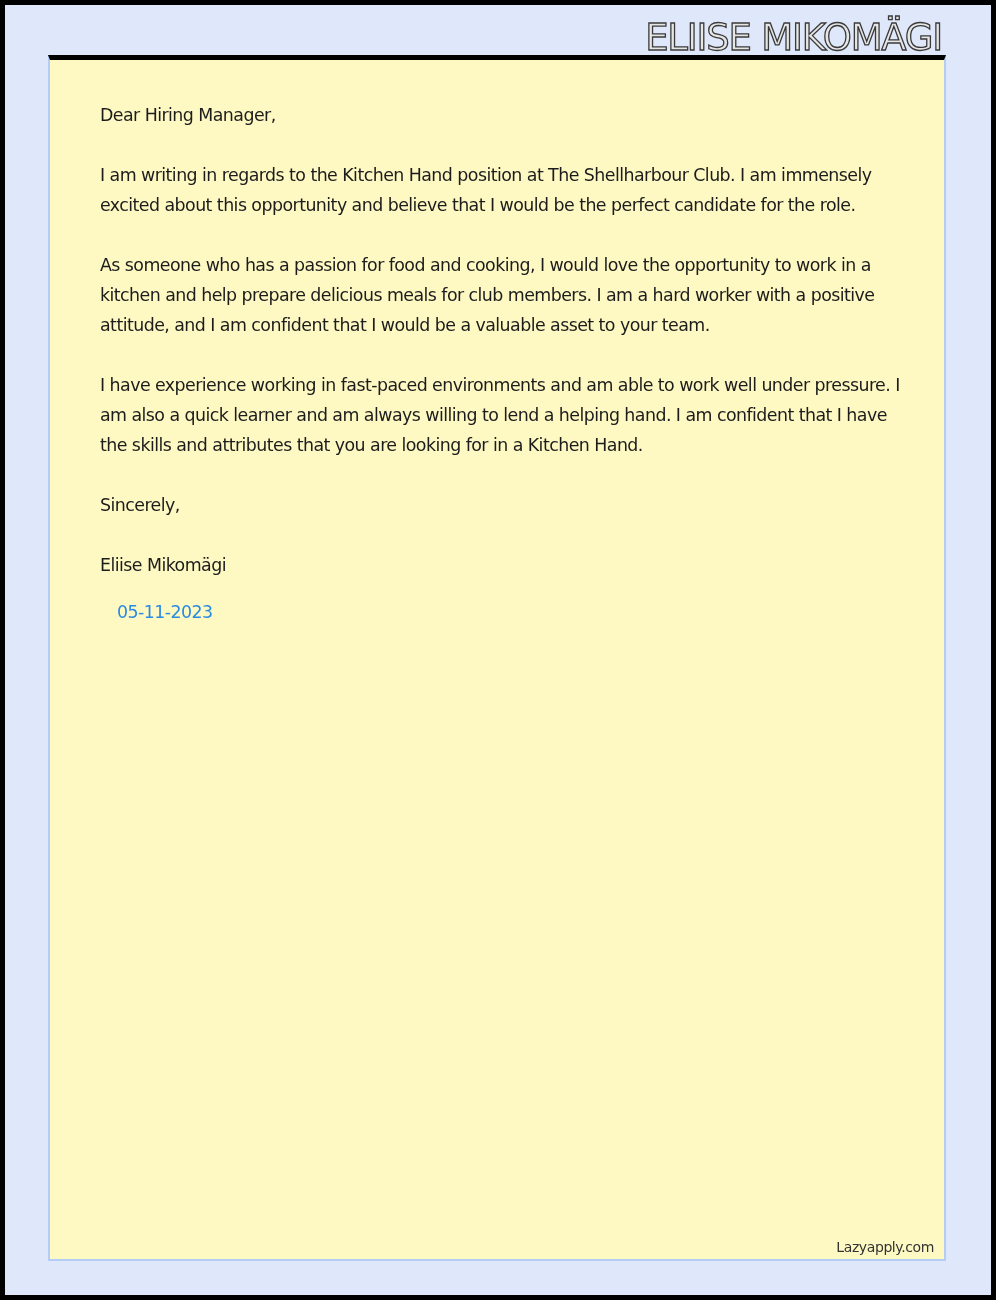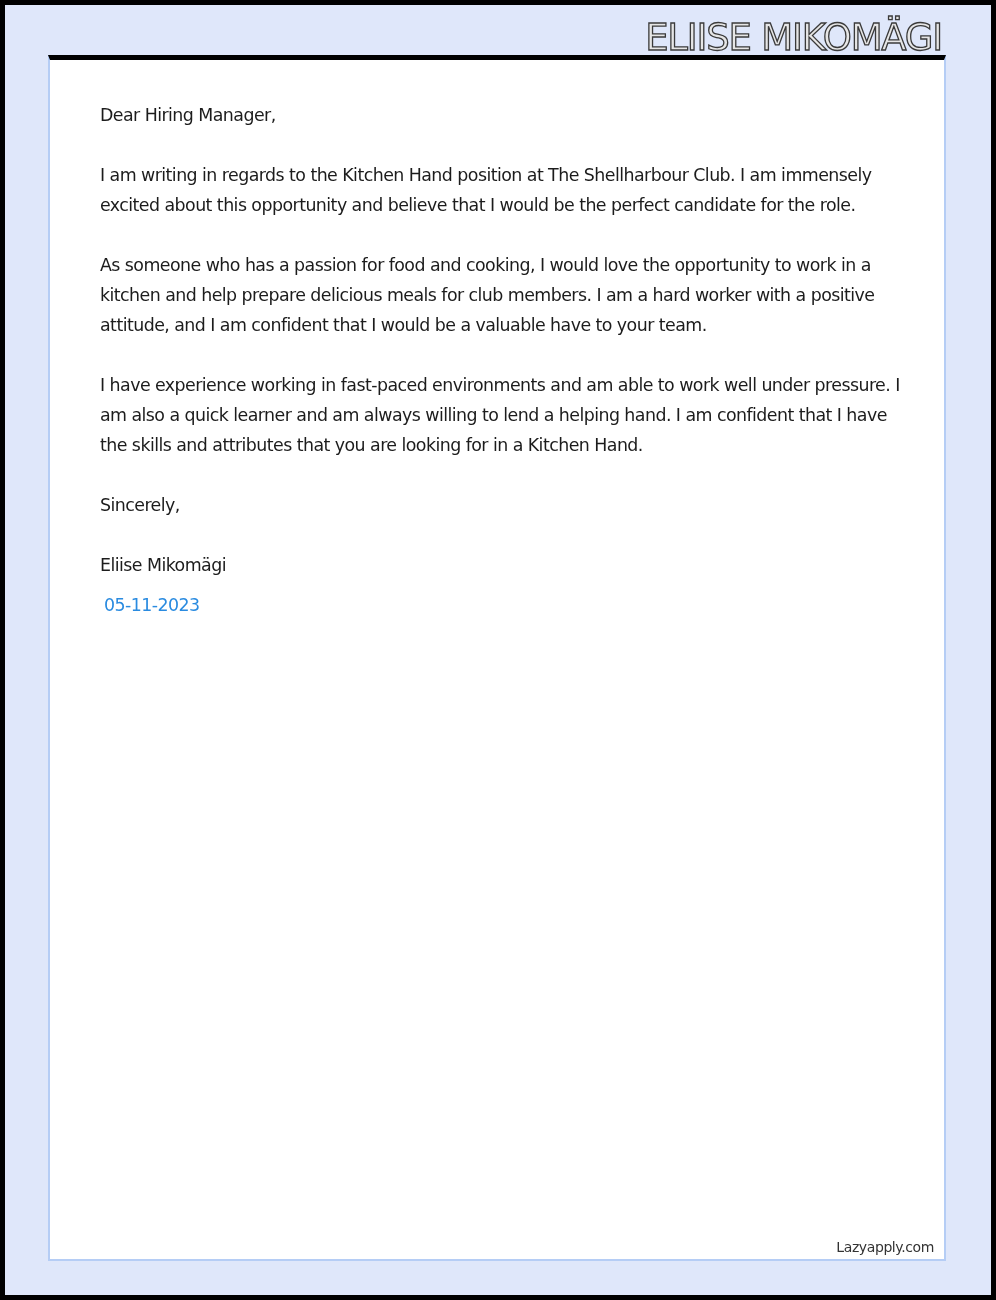--- a/index.html
+++ b/index.html
@@ -28,21 +28,21 @@
       -webkit-text-stroke: 1.3px #3a3a3a;
       white-space: nowrap;
     }
     .page {
       position: absolute;
       left: 43px;
       top: 50px;
       width: 898px;
       height: 1206px;
       box-sizing: border-box;
-      background: #ffffff;
+      background: #fef9c3;
       border-top: 5px solid #000;
       border-left: 2px solid #b5cdf5;
       border-right: 2px solid #b5cdf5;
       border-bottom: 2px solid #b5cdf5;
     }
     .letter {
       position: absolute;
       left: 50px;
       top: 40px;
       width: 810px;
@@ -53,41 +53,41 @@
       color: #1c1c1c;
     }
     .letter p {
       margin: 0 0 30px 0;
     }
     .letter p.signature {
       margin-bottom: 10px;
     }
     .letter .date {
       color: #2a8be0;
-      margin: 4px;
+      margin: 17px;
     }
     .watermark {
       position: absolute;
       right: 10px;
       bottom: 4px;
       font-family: "DejaVu Sans", sans-serif;
       font-size: 14px;
       letter-spacing: -0.4px;
       color: #333;
     }
   </style>
 </head>
 <body>
 
 <div class="name-header">ELIISE MIKOMÄGI</div>
 
 <div class="page">
   <div class="letter">
     <p>Dear Hiring Manager,</p>
     <p>I am writing in regards to the Kitchen Hand position at The Shellharbour Club. I am immensely excited about this opportunity and believe that I would be the perfect candidate for the role.</p>
-    <p>As someone who has a passion for food and cooking, I would love the opportunity to work in a kitchen and help prepare delicious meals for club members. I am a hard worker with a positive attitude, and I am confident that I would be a valuable have to your team.</p>
+    <p>As someone who has a passion for food and cooking, I would love the opportunity to work in a kitchen and help prepare delicious meals for club members. I am a hard worker with a positive attitude, and I am confident that I would be a valuable asset to your team.</p>
     <p>I have experience working in fast-paced environments and am able to work well under pressure. I am also a quick learner and am always willing to lend a helping hand. I am confident that I have the skills and attributes that you are looking for in a Kitchen Hand.</p>
     <p>Sincerely,</p>
     <p class="signature">Eliise Mikomägi</p>
     <p class="date">05-11-2023</p>
   </div>
   <div class="watermark">Lazyapply.com</div>
 </div>
 
 </body></html>

